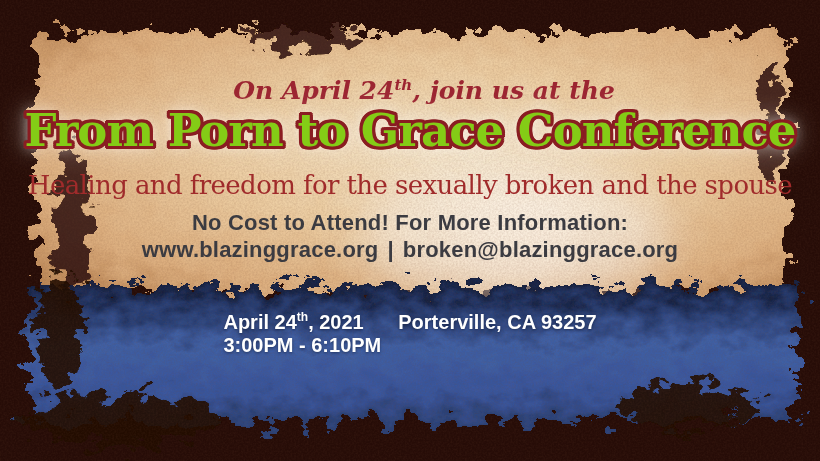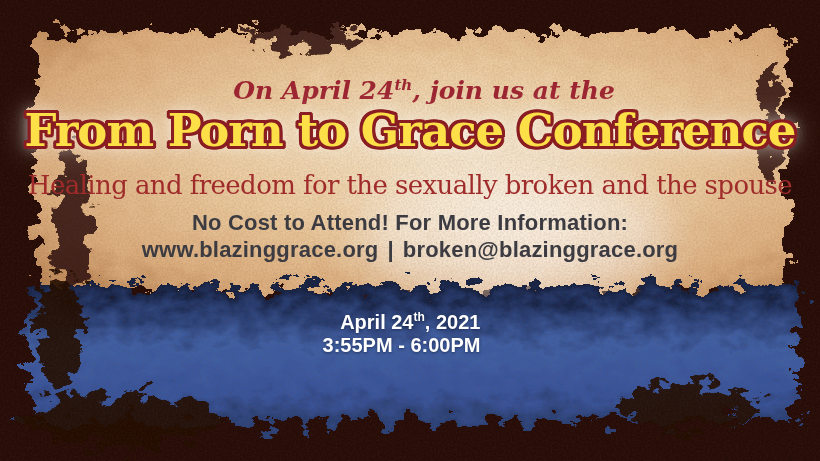--- a/index.html
+++ b/index.html
@@ -24,21 +24,21 @@
   .intro{
     top:76px;
     font-family:"DejaVu Serif",serif;
     font-style:italic;font-weight:700;
     font-size:25px;color:var(--accent-red);padding-left:28px;
   }
   .title{
     top:104px;margin:0;
     font-family:"DejaVu Serif",serif;
     font-weight:700;font-size:45px;letter-spacing:-1px;
-    color:#fde047;
+    color:#84cc16;
     text-shadow:
       -3px -2px 0 var(--outline-red), -3px 2px 0 var(--outline-red),
        3px -2px 0 var(--outline-red),  3px 2px 0 var(--outline-red),
       -2px -3px 0 var(--outline-red),  2px -3px 0 var(--outline-red),
       -2px  3px 0 var(--outline-red),  2px  3px 0 var(--outline-red),
       -3px  0   0 var(--outline-red),  3px  0   0 var(--outline-red),
        0   -3px 0 var(--outline-red),  0    3px 0 var(--outline-red),
        0 0 14px rgba(255,255,255,.95), 0 0 30px rgba(255,246,234,.8);
   }
   .subtitle{
@@ -56,21 +56,21 @@
   .info-2 .sep{margin:0 9px;}
 
   .band{
     position:absolute;top:311px;left:0;right:0;
     display:flex;justify-content:center;gap:17px;
     color:var(--band-text);
     font-weight:700;font-size:20px;line-height:22.5px;
     text-shadow:0 1px 3px rgba(8,16,42,.55);
     white-space:nowrap;
   }
-  .band .col-left{text-align:right;}
+  .band .col-left{}
   .band .col-right{text-align:left;}
 </style>
 </head>
 <body>
 
 <div class="flyer">
 
   <svg class="bg" width="820" height="461" viewBox="0 0 820 461" aria-hidden="true">
     <defs>
       <radialGradient id="parchGrad" cx="55%" cy="45%" r="80%">
@@ -135,19 +135,20 @@
   <h1 class="txt title">From Porn to Grace Conference</h1>
 
   <div class="txt info info-1">No Cost to Attend! For More Information:</div>
 
   <div class="txt subtitle">Healing and freedom for the sexually broken and the spouse</div>
   <div class="txt info info-2"><span>www.blazinggrace.org</span><span class="sep">|</span><span>broken@blazinggrace.org</span></div>
 
   <div class="band">
     <div class="col-left">
       <div><span>April 24</span><sup>th</sup><span>, 2021</span></div>
-      <div>3:55PM - 6:00PM</div>
+      <div>3:00PM - 6:10PM</div>
     </div>
     <div class="col-right">
+      <div>Porterville, CA 93257</div>
     </div>
   </div>
 
 </div>
 
 </body></html>

